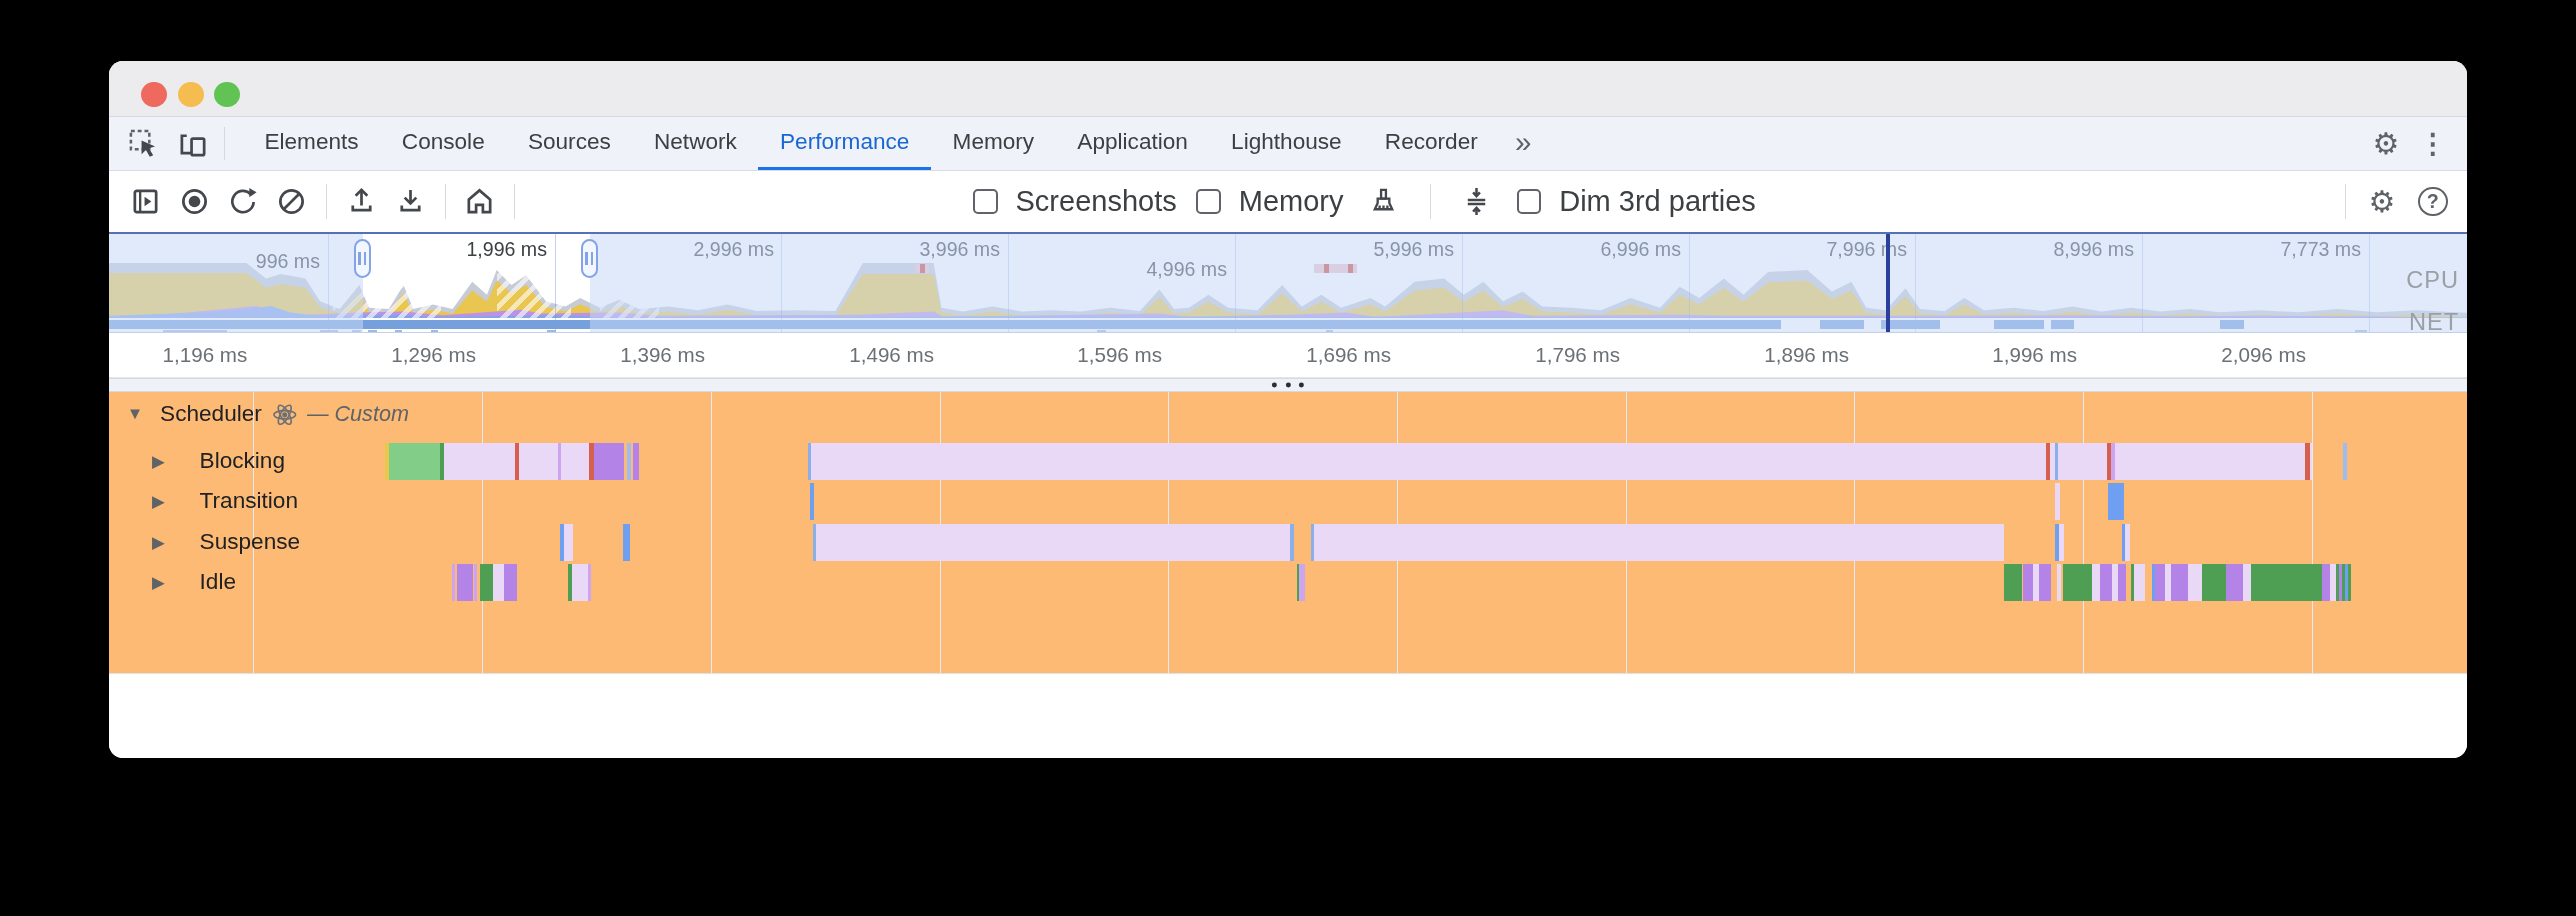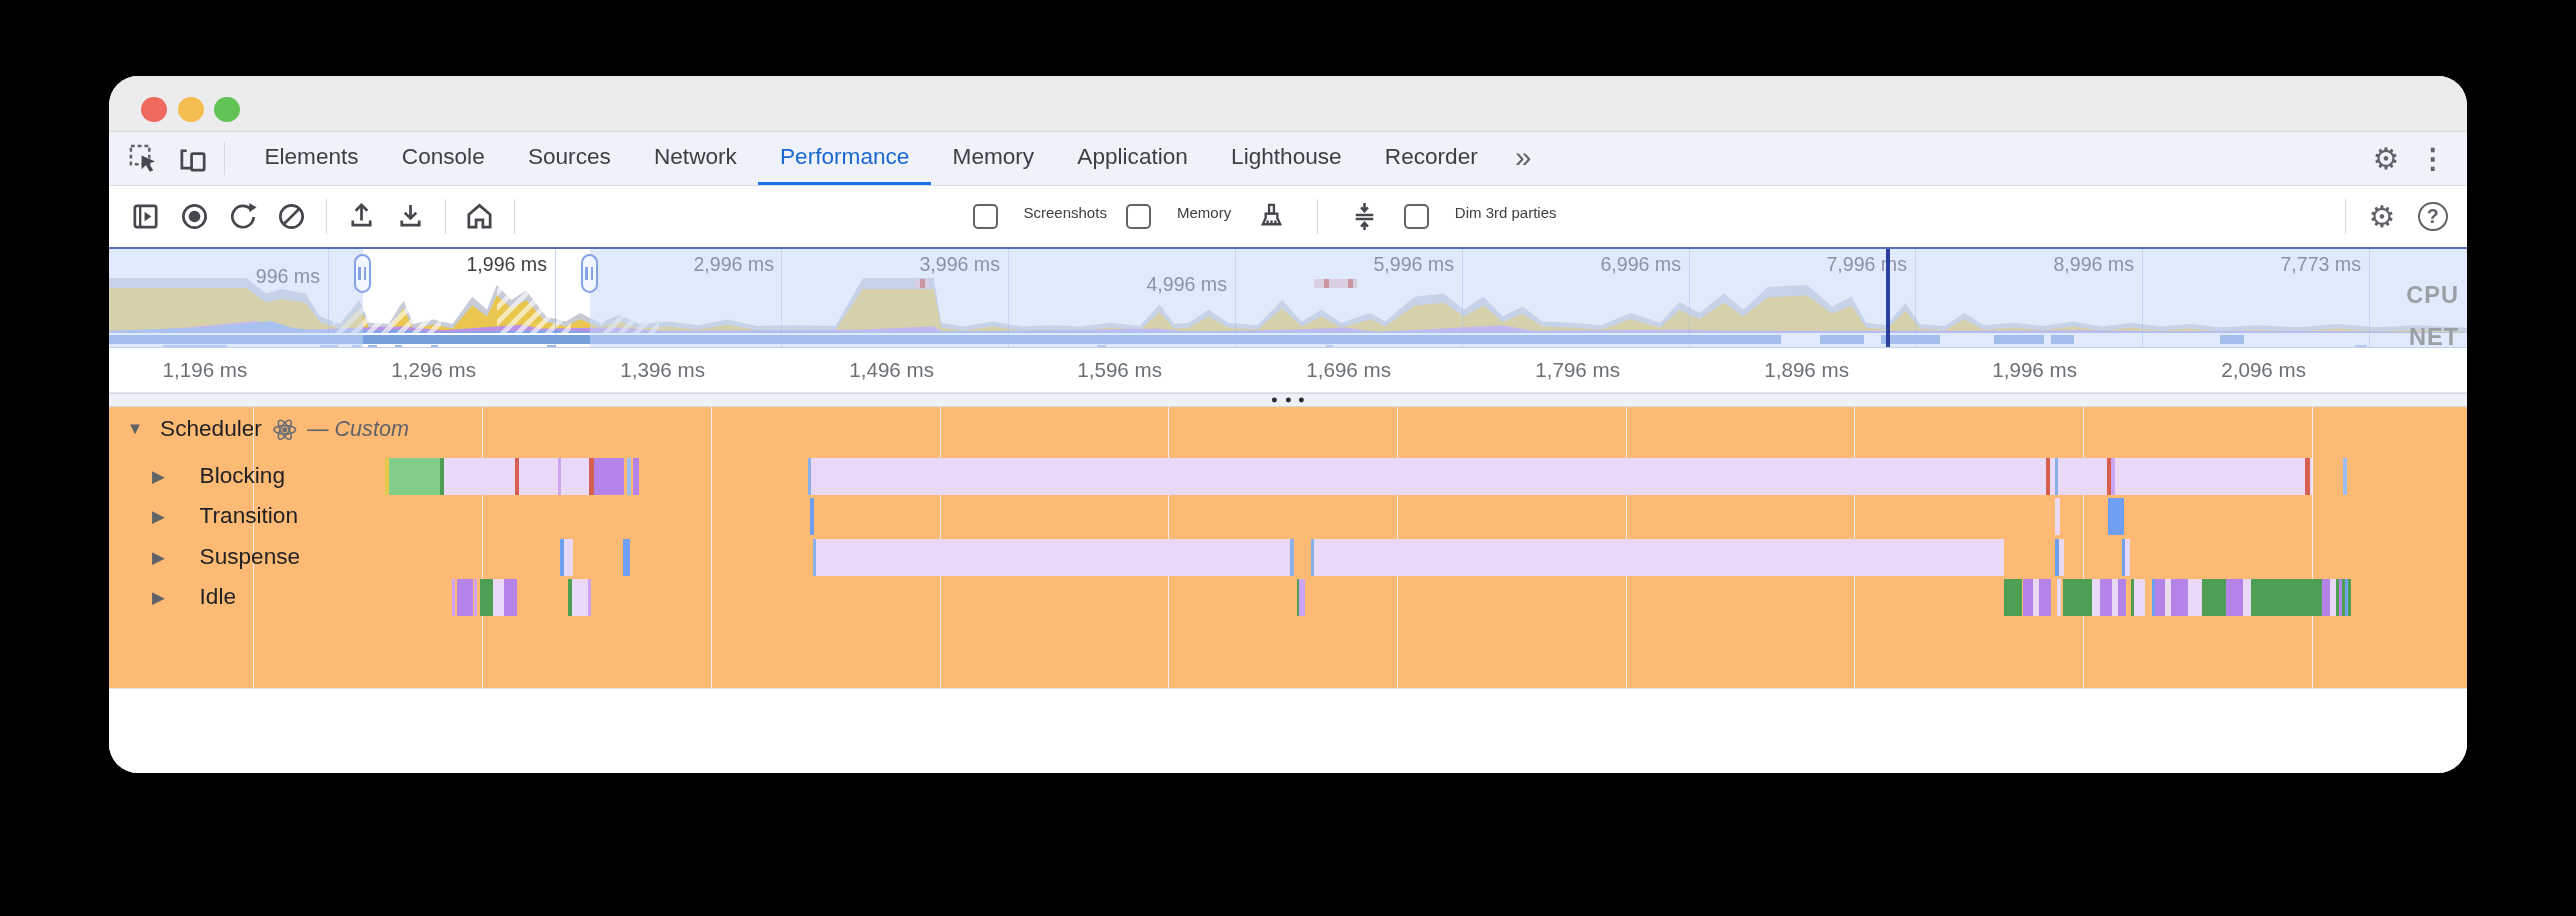--- a/index.html
+++ b/index.html
@@ -1,18 +1,18 @@
 <!DOCTYPE html>
 <html><head>
 <meta charset="utf-8">
 <style>
   * { margin:0; padding:0; box-sizing:border-box; }
   html,body { width:2576px; height:917px; background:#000; font-family:"Liberation Sans", sans-serif; overflow:hidden; }
-  .window { position:absolute; left:109px; top:76px; width:2358px; height:697px;
-            background:#fff; border-radius:29px; overflow:hidden;
+  .window { position:absolute; left:109px; top:61px; width:2358px; height:697px;
+            background:#fff; border-radius:14px; overflow:hidden;
             box-shadow:0 23.6px 69px rgba(0,0,0,.6); }
   
   .titlebar { height:56px; background:#ececef; border-bottom:1px solid #d7d9dd; position:relative; }
   .light { position:absolute; top:20.6px; width:25.5px; height:25.5px; border-radius:50%; }
   .light.r { left:32px;  background:#ee6a5f; }
   .light.y { left:69px;  background:#f5bd4f; }
   .light.g { left:105px; background:#61c354; }
   
   .tabbar { height:54px; background:#eff2f8; border-bottom:1px solid #d8dbe2; display:flex; align-items:stretch; }
   .tb-icons { display:flex; align-items:center; padding:0 5.9px 0 13.7px; gap:9.8px; }
@@ -27,35 +27,35 @@
   .tb-right { display:flex; align-items:center; padding-right:13.7px; gap:5.9px; }
   .glyph-gear::after { content:"\2699"; font-size:30px; }
   .glyph-kebab::after { content:"\22EE"; font-size:27.5px; font-weight:bold; }
   .glyph-more::after { content:"\00BB"; }
   
   .toolbar { height:61px; background:#fff; position:relative; display:flex; align-items:center; }
   .tl-left { display:flex; align-items:center; gap:7.9px; padding-left:15.7px; }
   .tl-mid { position:absolute; left:864px; top:0; height:100%; display:flex; align-items:center; gap:19.6px; }
   .tl-right { position:absolute; right:13.7px; top:0; height:100%; display:flex; align-items:center; gap:9.8px; }
   .toolbar .vsep { height:35px; margin:0 5.9px; }
-  .check { display:flex; gap:26px; font-size:15px; color:#3c4043; cursor:pointer; }
+  .check { display:flex; align-items:center; gap:18px; font-size:29px; color:#3c4043; cursor:pointer; }
   .cb { width:24.5px; height:24.5px; border:2.5px solid #606469; border-radius:4.9px; background:#fff; }
   .qcircle { width:29.5px; height:29.5px; border:2.5px solid #5f6368; border-radius:50%; color:#5f6368;
              display:flex; align-items:center; justify-content:center; font-size:19.6px; font-weight:bold; }
   .qcircle::after { content:"?"; }
   
   .overview { position:relative; height:101px; background:#fff; border-top:2.9px solid #5570b8;
               border-bottom:1px solid #c3d0ea; overflow:hidden; }
   .ov-grid { position:absolute; top:0; bottom:0; width:1px; background:rgba(110,145,220,.4); }
   .ov-label { position:absolute; top:3.9px; height:25.5px; font-size:19.6px; color:#3c4043; text-align:right; width:157px; }
   .ov-overlay { position:absolute; top:0; bottom:0; background:rgba(198,216,247,.55); }
   .handle { position:absolute; top:4.9px; width:16.7px; height:39px; border:2.5px solid #84a2e6; border-radius:8.8px;
             background:#f2f7ff; display:flex; align-items:center; justify-content:center; gap:2.9px; }
   .handle i { display:block; width:2.5px; height:13.7px; background:#84a2e6; }
-  .corner { position:absolute; right:7.9px; font-size:23.6px; font-weight:bold; color:#9aa0a6; letter-spacing:1px; }
+  .corner { position:absolute; right:7.9px; font-size:23.6px; font-weight:normal; color:#9aa0a6; letter-spacing:1px; }
   
   .ruler { position:relative; height:45px; background:#fff; border-bottom:1px solid #e4e6ea; }
   .rl-label { position:absolute; top:9.8px; width:157px; font-size:20.6px; color:#6b7075; text-align:right; }
   
   .divider { height:13.7px; background:#eef1f8; border-top:1px solid #d4d9e3; border-bottom:1px solid #d4d9e3;
              position:relative; }
   .dots { position:absolute; left:50%; top:50%; transform:translate(-50%,-50%); display:flex; gap:8.8px; }
   .dots i { width:4.9px; height:4.9px; border-radius:50%; background:#2c2e31; display:block; }
   
   .tracks { position:relative; height:282px; background:#fdba74; border-bottom:1px solid #e0e2e6; overflow:hidden; }

